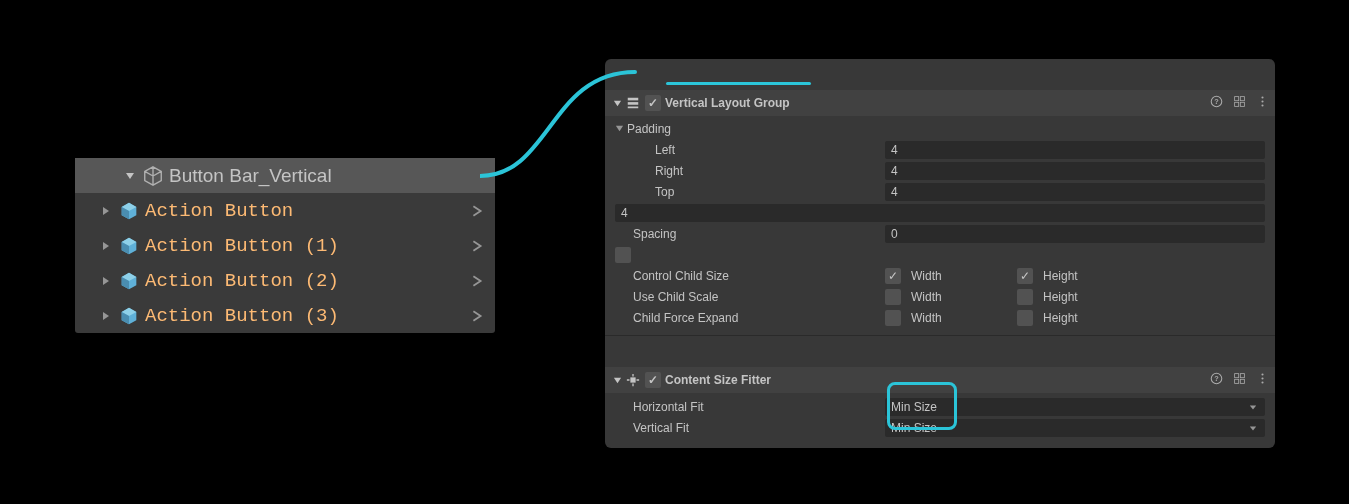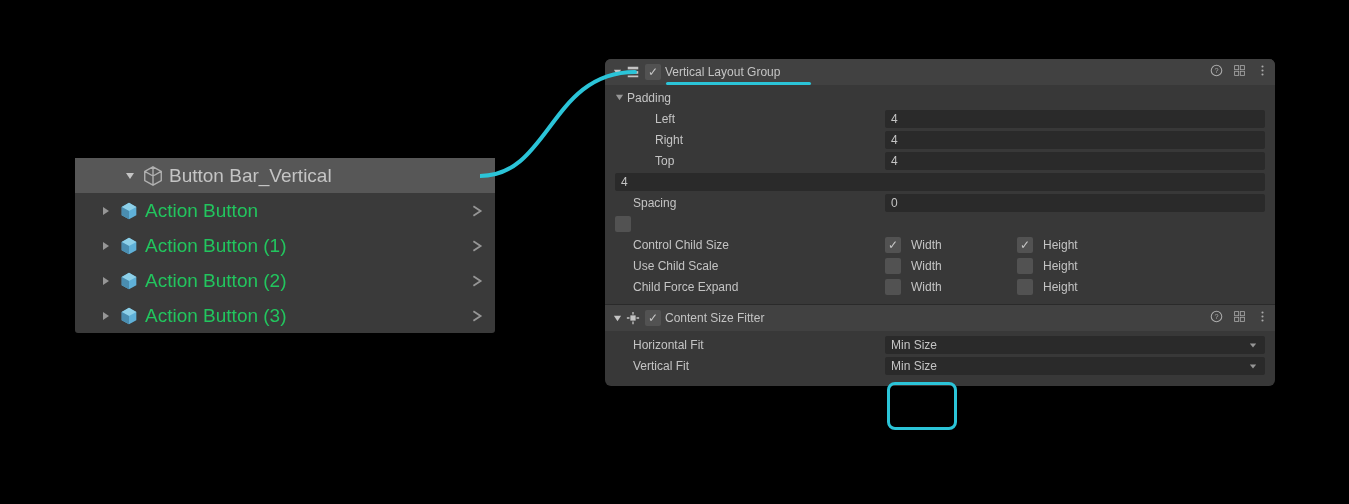--- a/index.html
+++ b/index.html
@@ -26,42 +26,43 @@
     height: 35px;
     padding-left: 8px;
     font-size: 19px;
   }
   .hierarchy-row.header { background: #575757; padding-left: 48px; }
   .caret { width: 14px; display: inline-flex; align-items: center; justify-content: center; }
   .caret svg { width: 10px; height: 10px; }
   .cube-icon { width: 24px; height: 24px; margin: 0 4px; display:flex; align-items:center; justify-content:center; }
   .prefab-icon { width: 24px; height: 24px; margin: 0 4px; display:flex; align-items:center; justify-content:center; }
   .h-label { flex: 1; color: #c4c4c4; }
-  .h-label.blue { color: #22c55e; }
+  .h-label.blue { color: #fdba74; font-family: Liberation Mono, monospace; }
   .chev-right { width: 20px; display:flex; align-items:center; justify-content:center; margin-right:8px; }
   .child-row { padding-left: 24px; }
 
   .inspector {
     position: absolute;
     left: 605px;
     top: 59px;
     width: 670px;
     background: #383838;
     border-radius: 6px;
     overflow: hidden;
   }
   .comp-header {
     display: flex;
     align-items: center;
     height: 26px;
     background: #414141;
     padding: 0 6px;
     font-size: 12px;
-    font-weight: normal;
+    font-weight: bold;
     position: relative;
+    margin-top: 31px;
   }
   .comp-header .fold { width:12px; display:flex; align-items:center; justify-content:center; margin-right:2px; }
   .comp-header .cicon { width:16px; height:16px; margin-right:4px; display:flex; align-items:center; justify-content:center; }
   .comp-header .spacer { flex:1; }
   .comp-header .hicons { display:flex; gap:10px; align-items:center; color:#aaa; }
   .section {
     padding: 3px 10px;
   }
   .prop-row {
     display: flex;

